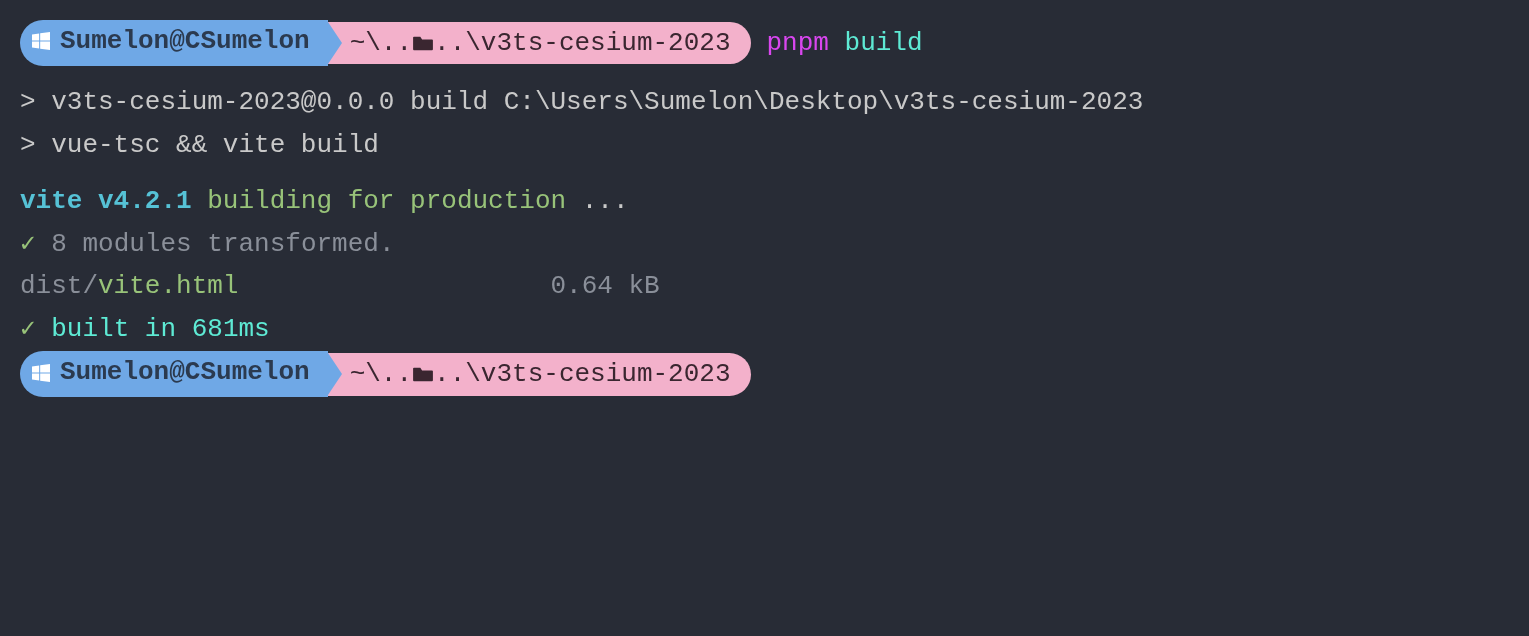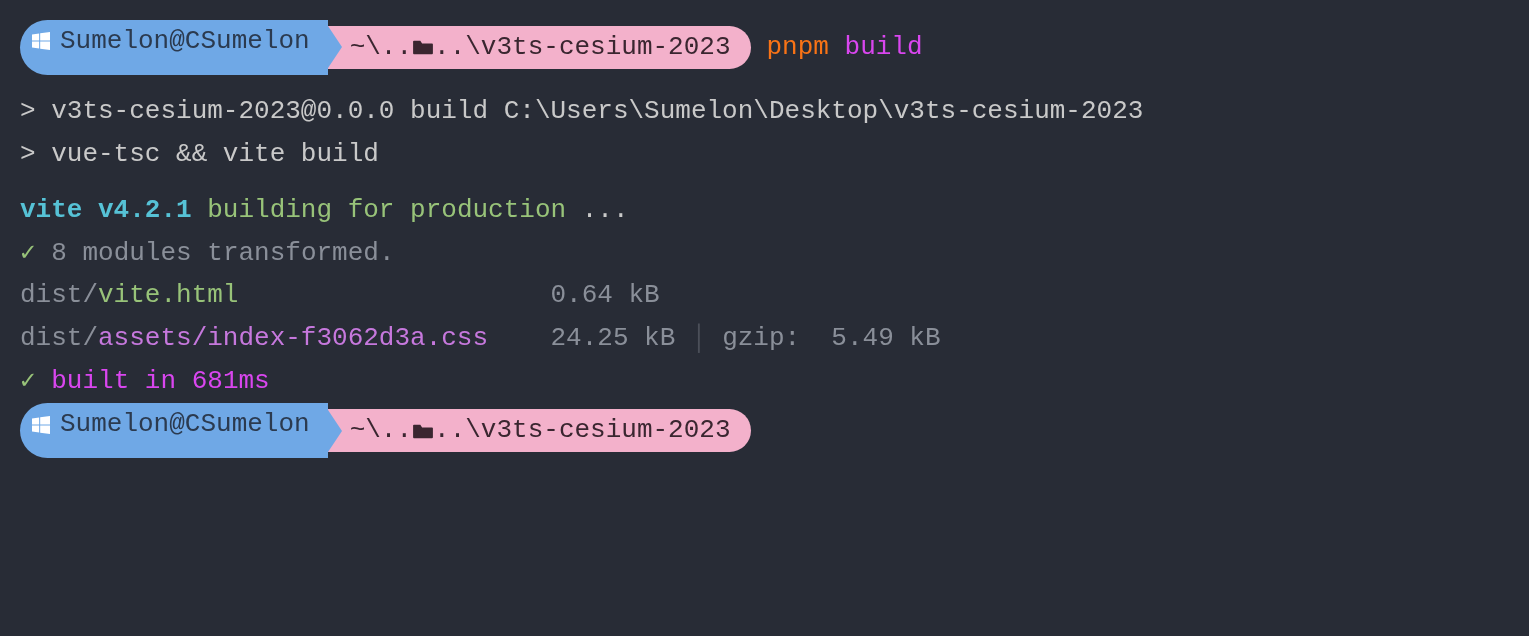--- a/index.html
+++ b/index.html
@@ -24,22 +24,22 @@
     align-items: center;
     gap: 0;
     margin-bottom: 2px;
   }
   .pill-user {
     display: inline-flex;
     align-items: center;
     background: #6fa8e6;
     color: #2b3a4f;
     border-radius: 999px 0 0 999px;
-    padding: 0px 18px 12px 12px;
-    font-weight: 400;
+    padding: 0px 18px 3px 12px;
+    font-weight: 700;
   }
   .pill-user svg { margin-right: 10px; }
   .pill-path {
     display: inline-flex;
     align-items: center;
     background: #f3b1cb;
     color: #3a2630;
     border-radius: 0 999px 999px 0;
     padding: 0px 20px 0px 14px;
     font-weight: 500;
@@ -48,22 +48,22 @@
     width: 0; height: 0;
     border-top: 21px solid transparent;
     border-bottom: 21px solid transparent;
     border-left: 14px solid #6fa8e6;
     margin-left: -14px;
     margin-right: 8px;
   }
   .cmd-after { margin-left: 16px; }
 
   
-  .c-yellow { color: #f97316; }
-  .c-white  { color: #d946ef; }
+  .c-yellow { color: #d946ef; }
+  .c-white  { color: #5eead4; }
   .c-offwhite { color: #c9c9c9; }
   .c-green  { color: #98c379; }
   .c-cyan   { color: #56c2d6; }
   .c-magenta{ color: #c678dd; }
   .c-dim    { color: #8a8f99; }
   .c-divider { color: #4b4f59; }
   .c-check  { color: #98c379; }
   .bold { font-weight: 600; }
 
   .gap { height: 0.5em; }
@@ -100,21 +100,20 @@
 <div class="line c-offwhite">&gt; vue-tsc &amp;&amp; vite build</div>
 
 <div class="gap"></div>
 
 <div class="line"><span class="c-cyan bold">vite v4.2.1</span><span class="c-green"> building for production</span><span class="c-offwhite"> ...</span></div>
 
 <div class="line"><span class="c-check">✓</span><span class="c-dim"> 8 modules transformed.</span></div>
 
 <div id="rows">
     <div class="line"><span class="c-dim">dist/</span><span class="c-green">vite.html                  </span><span class="c-dim">  0.64 kB</span></div>
-    <div class="line"><span class="c-dim">dist/</span><span class="c-magenta">assets/index-f3062d3a.css   </span><span class="c-dim"> 24.25 kB</span><span class="c-divider"> │ </span><span class="c-dim">gzip:  5.49 kB</span></div>
   </div>
 
 <div class="line"><span class="c-check">✓</span><span class="c-white"> built in 681ms</span></div>
 
 <div class="prompt-line">
   <span class="pill-user">
     <svg width="18" height="18" viewBox="0 0 88 88">
         <path fill="#fff" d="M0 12l35-5v35H0zM40 6l48-6v42H40zM0 46h35v35L0 76zM40 46h48v42l-48-6z"></path>
       </svg>
     <span>Sumelon@CSumelon</span>

